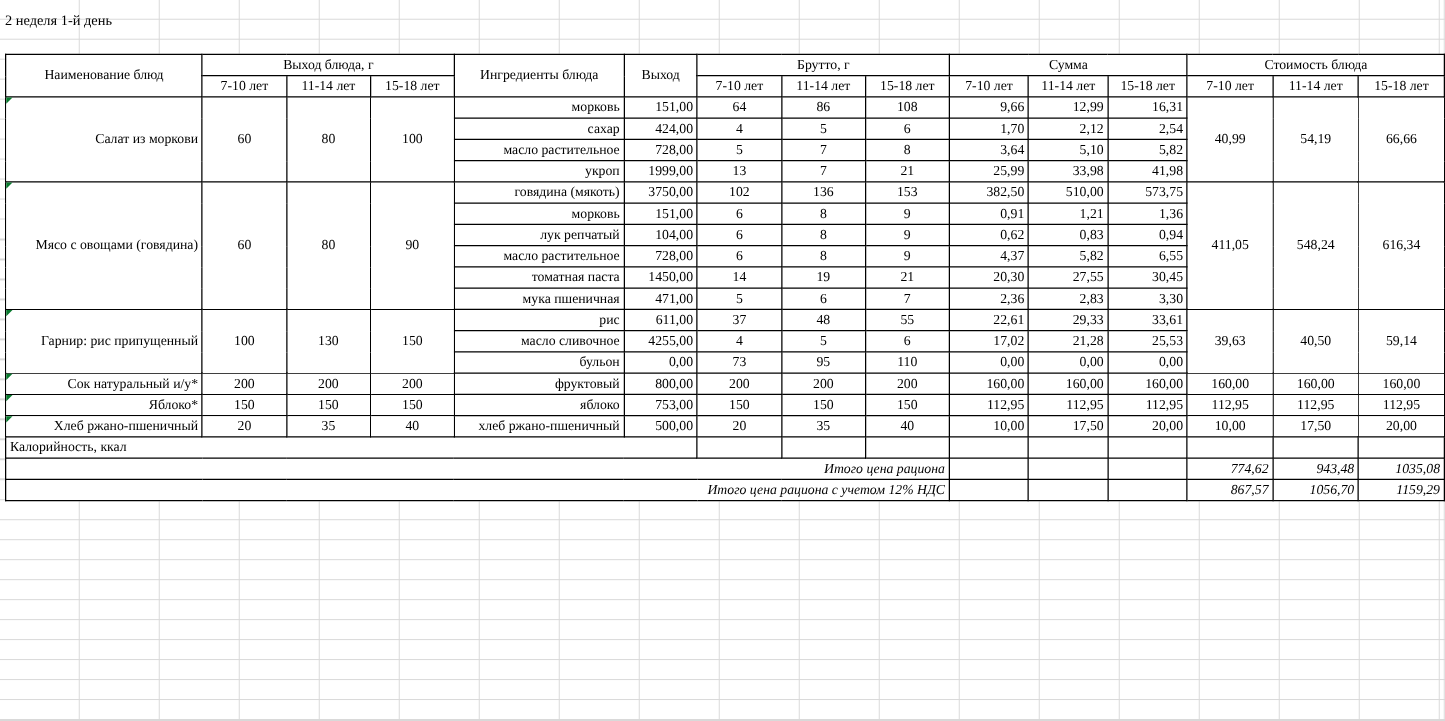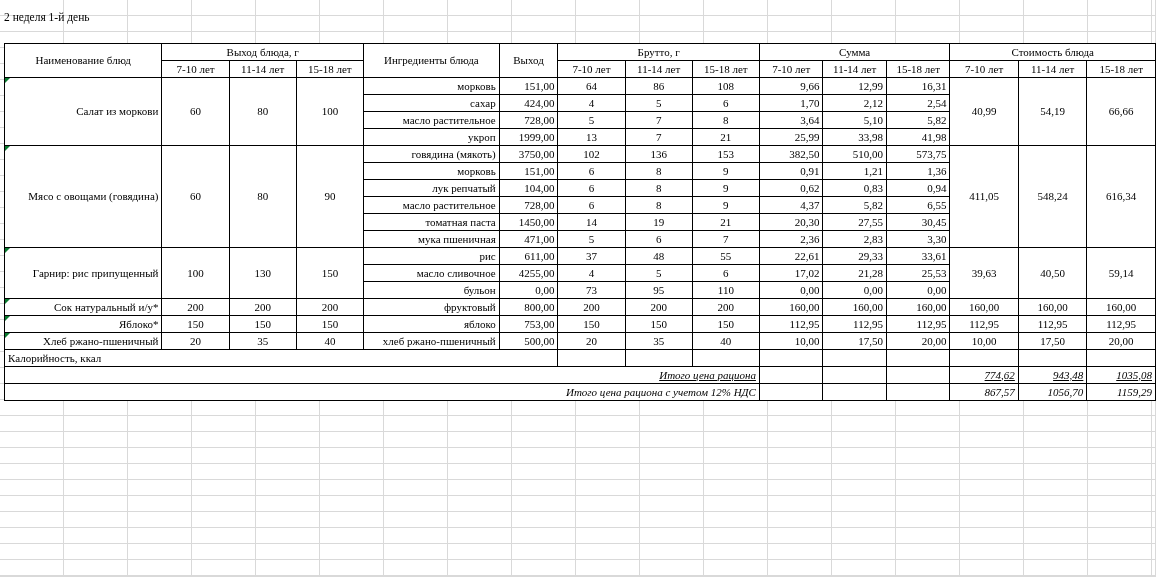--- a/index.html
+++ b/index.html
@@ -98,21 +98,20 @@
     vertical-align: top;
     padding-top: 2px;
     text-align: center;
     position: relative;
   }
 
   .row-total td {
     background: #ffff00;
     font-weight: bold;
     font-style: italic;
-    text-decoration: underline;
   }
   .row-total-vat td {
     background: #fbd5b5;
     font-weight: bold;
     font-style: italic;
   }
   .kcal td {
     font-weight: bold;
     text-align: left;
   }

